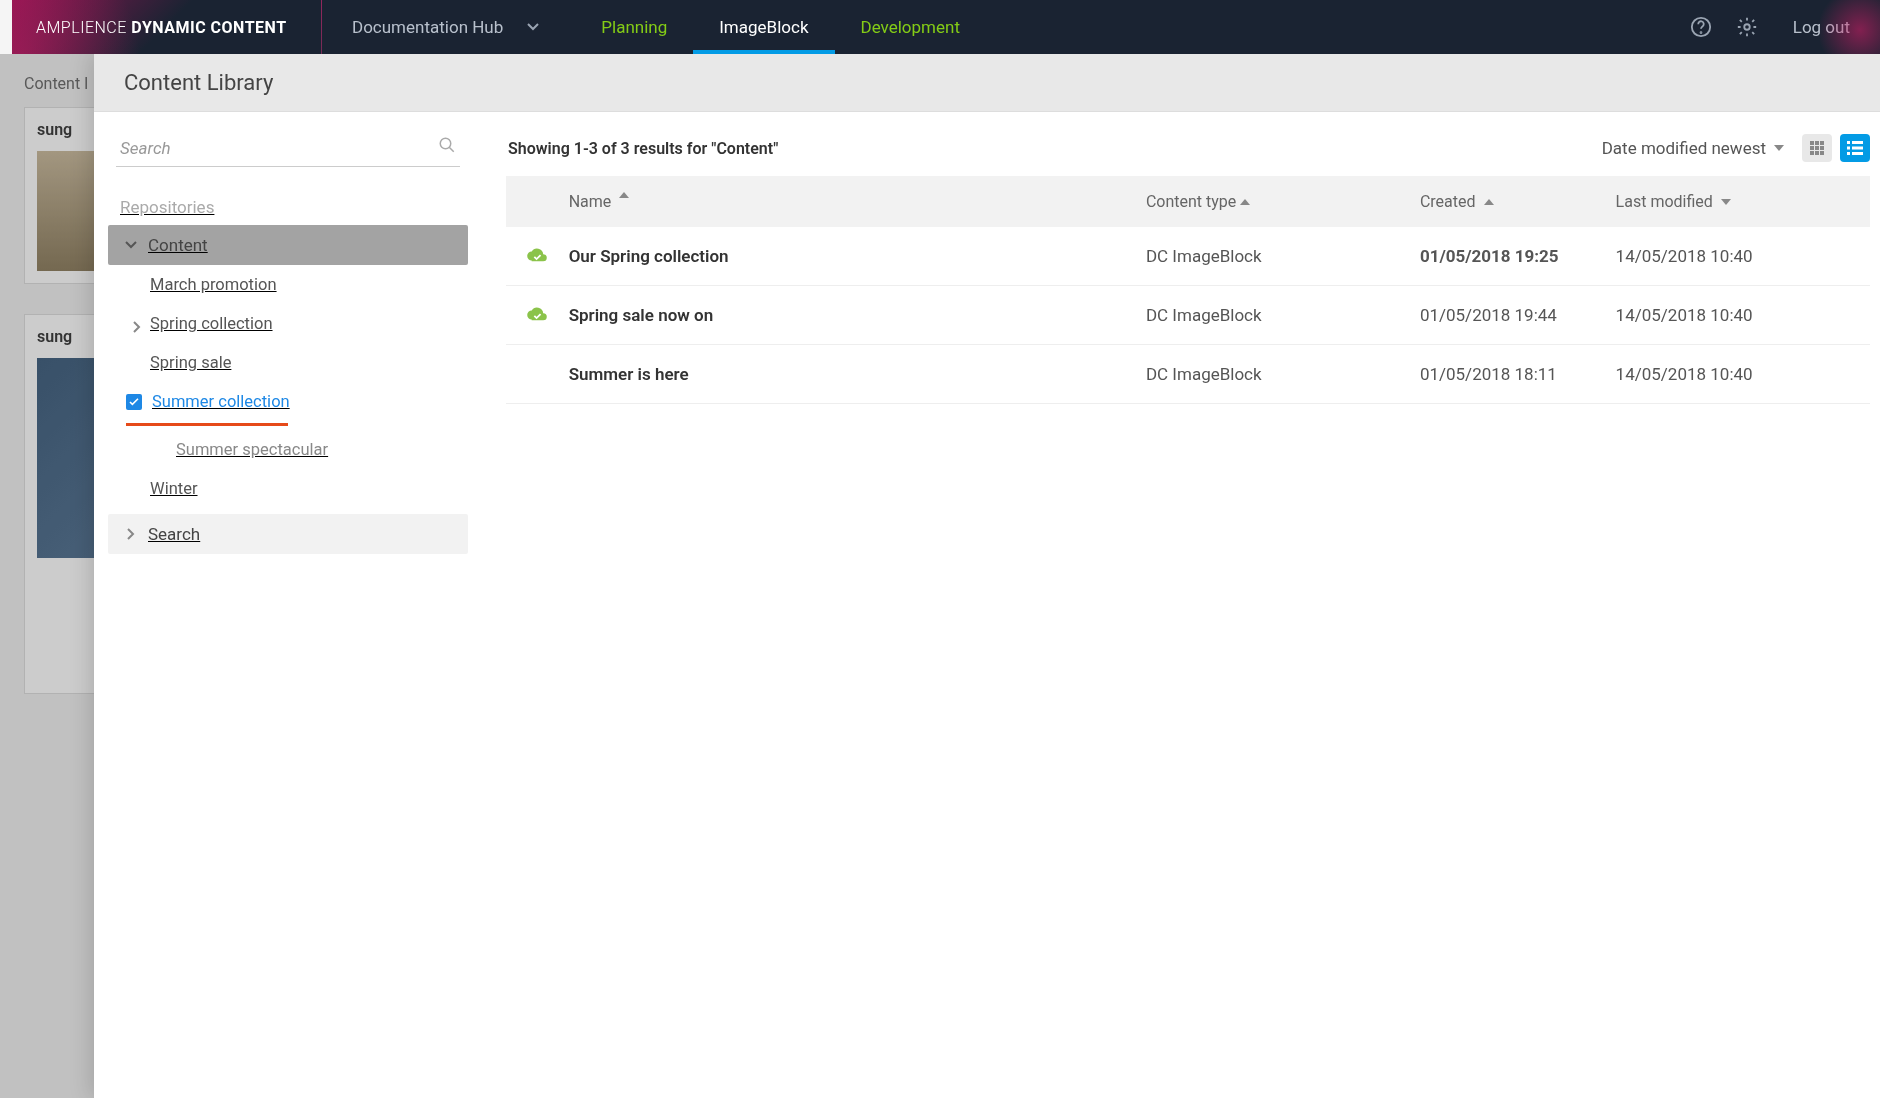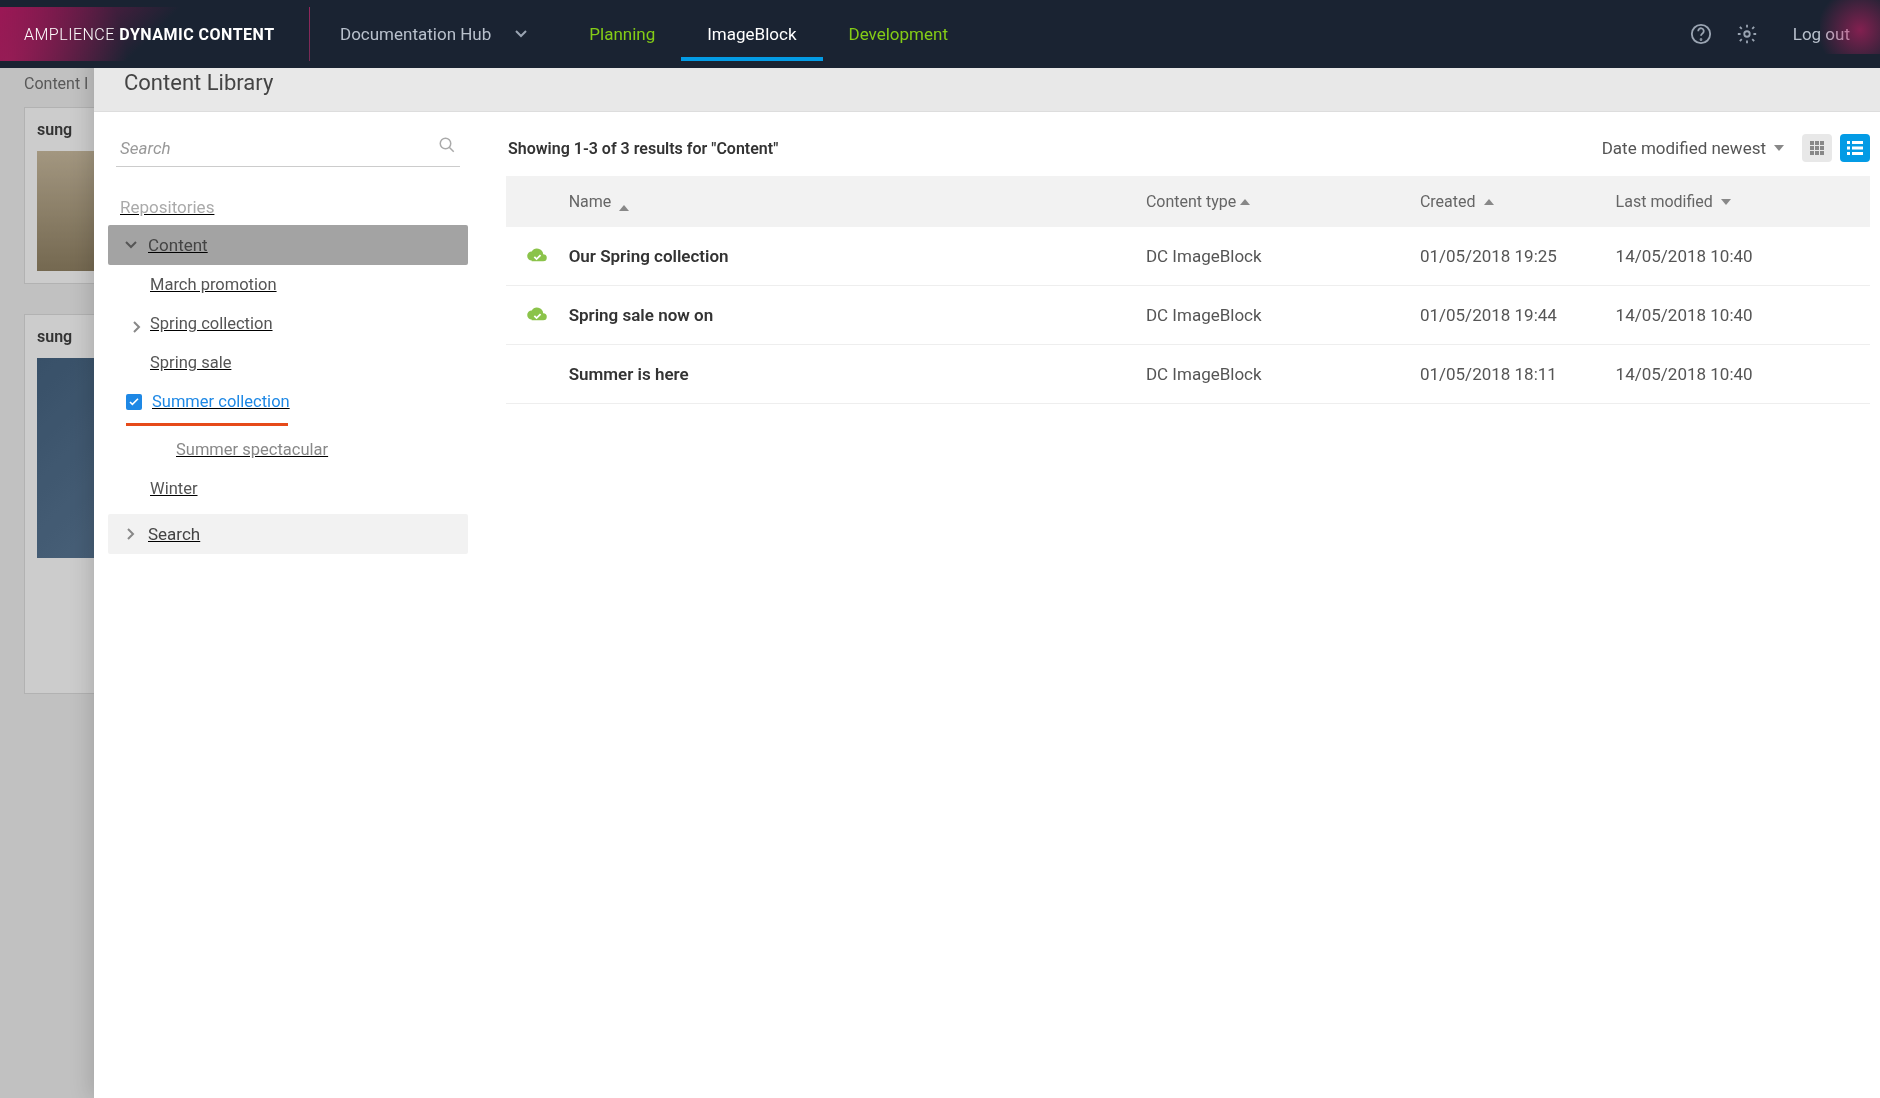--- a/index.html
+++ b/index.html
@@ -1,19 +1,19 @@
 <!DOCTYPE html>
 <html><head>
 <meta charset="utf-8">
 <style>
 * { margin: 0; padding: 0; box-sizing: border-box; font-family: -apple-system, BlinkMacSystemFont, "Segoe UI", Roboto, Arial, sans-serif; }
 body { background: #f5f5f5; width: 1880px; height: 1098px; overflow: hidden; position: relative; }
 
 
-.topbar { height: 68px; background: #1a2332; display: flex; align-items: center; color: #fff; position: relative; z-index: 10; }
+.topbar { height: 54px; background: #1a2332; display: flex; align-items: center; color: #fff; position: relative; z-index: 10; margin-left: 12px; }
 .topbar-logo-area { width: 310px; height: 54px; display: flex; align-items: center; padding-left: 24px; background: linear-gradient(135deg, #8b1550 0%, #1a2332 50%); border-right: 1px solid rgba(255,255,255,0.08); position: relative; overflow: hidden; }
 .topbar-logo-area::before { content:""; position:absolute; left:-40px; top:-20px; width:200px; height:200px; background: radial-gradient(ellipse at 30% 30%, rgba(200,30,100,0.5), transparent 60%); transform: rotate(-20deg);}
 .topbar-logo-text { font-size: 16px; letter-spacing: 0.5px; position: relative; z-index:1; }
 .topbar-logo-text .light { font-weight: 300; }
 .topbar-logo-text .bold { font-weight: 700; }
 .topbar-nav { display: flex; align-items: center; height: 100%; }
 .hub-dropdown { display: flex; align-items: center; padding: 0 36px 0 30px; height: 100%; color: #b8c0cc; font-size: 17px; cursor: pointer; }
 .hub-dropdown svg { margin-left: 24px; }
 .topbar-tab { padding: 0 26px; height: 54px; display: flex; align-items: center; color: #84cc16; font-size: 17px; cursor: pointer; position: relative; }
 .topbar-tab.active { color: #fff; }
@@ -69,21 +69,21 @@
 .results-right { display:flex; align-items:center; gap: 18px;}
 .sort-dropdown { font-size:17px; color:#555; display:flex; align-items:center; gap:8px; cursor:pointer;}
 .view-toggle { display:flex; gap:8px;}
 .view-btn { width:30px; height:28px; border-radius:4px; display:flex; align-items:center; justify-content:center; cursor:pointer;}
 .view-btn.inactive { background:#e8e8e8; color:#888;}
 .view-btn.active { background:#039be5; color:#fff;}
 
 
 .table-header { display:flex; background:#f2f2f2; padding: 16px 0; font-size:16px; color:#666;}
 .col-icon { width:64px; }
-.col-name { flex: 1 1 590px; display:flex; align-items:flex-end; gap:8px;}
+.col-name { flex: 1 1 590px; display:flex; align-items:flex-start; gap:8px;}
 .col-type { width: 280px; display:flex; align-items:center; gap:4px;}
 .col-created { width: 200px; display:flex; align-items:center; gap:8px;}
 .col-modified { width: 260px; display:flex; align-items:center; gap:8px;}
 .table-row { display:flex; align-items:center; padding: 18px 0; border-bottom:1px solid #eee; font-size:17px; color:#333;}
 .table-row .col-name { font-weight:600;}
 .cloud-icon { width:22px; height:22px; display:flex; align-items:center; justify-content:center;}
 .sort-caret { width:0; height:0; display:inline-block;}
 .sort-up { border-left:5px solid transparent; border-right:5px solid transparent; border-bottom:6px solid #888;}
 .sort-down { border-left:5px solid transparent; border-right:5px solid transparent; border-top:6px solid #888;}
 </style>
@@ -274,21 +274,21 @@
             <div class="col-icon" style="display:flex;justify-content:center;">
               <span class="cloud-icon">
                 <svg width="22" height="16" viewBox="0 0 24 18">
                   <path d="M6 14a5 5 0 010-10 7 7 0 0113 3 4 4 0 010 8H6z" fill="#8bc34a"></path>
                   <path d="M9 10l2.5 2.5L16 8" stroke="#fff" stroke-width="2" fill="none"></path>
                 </svg>
               </span>
             </div>
             <div class="col-name">Our Spring collection</div>
             <div class="col-type" style="color:#555;font-weight:400;">DC ImageBlock</div>
-            <div class="col-created" style="color:#555;">01/05/2018 19:25</div>
+            <div class="col-created" style="color:#555;font-weight:bold;">01/05/2018 19:25</div>
             <div class="col-modified" style="color:#555;">14/05/2018 10:40</div>
           </div>
           <div class="table-row">
             <div class="col-icon" style="display:flex;justify-content:center;">
               <span class="cloud-icon">
                 <svg width="22" height="16" viewBox="0 0 24 18">
                   <path d="M6 14a5 5 0 010-10 7 7 0 0113 3 4 4 0 010 8H6z" fill="#8bc34a"></path>
                   <path d="M9 10l2.5 2.5L16 8" stroke="#fff" stroke-width="2" fill="none"></path>
                 </svg>
               </span>

